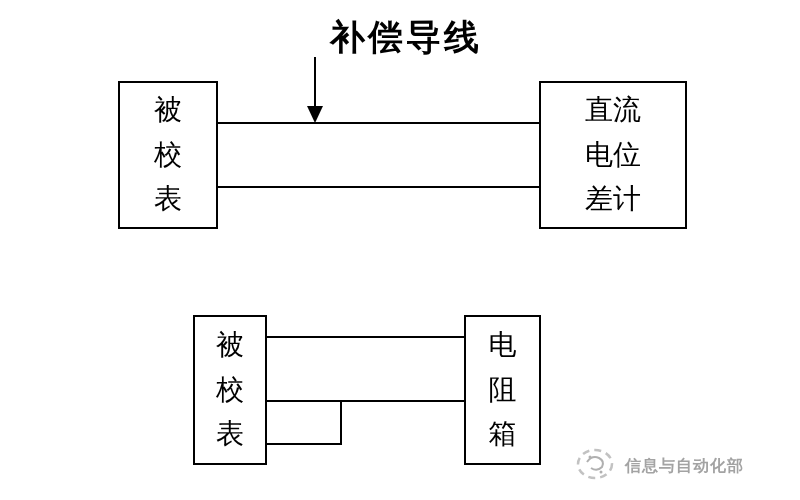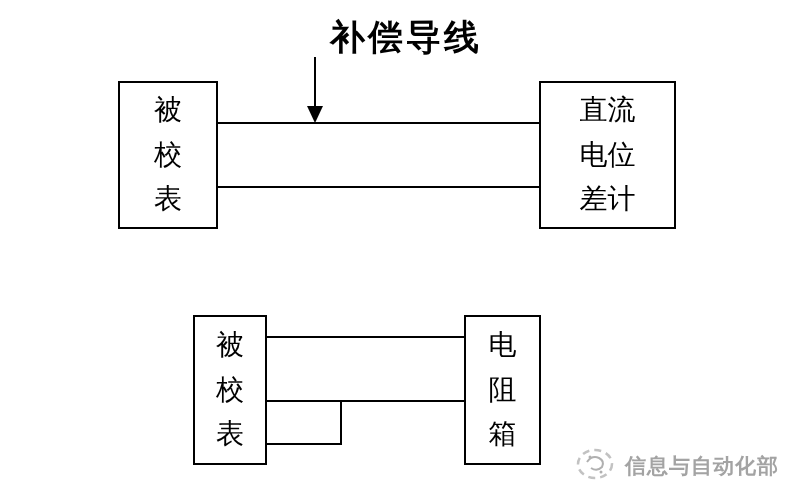--- a/index.html
+++ b/index.html
@@ -59,42 +59,42 @@
     left: 307px;
     top: 106px;
     width: 0;
     height: 0;
     border-left: 8px solid transparent;
     border-right: 8px solid transparent;
     border-top: 17px solid #000000;
   }
   
   #box-meter-top   { left: 118px; top: 81px;  width: 100px; height: 148px; }
-  #box-potentiometer { left: 539px; top: 81px; width: 137px; height: 148px; text-align: center; }
+  #box-potentiometer { left: 539px; top: 81px; width: 148px; height: 148px; text-align: center; }
   
   #box-meter-bottom { left: 193px; top: 315px; width: 74px; height: 150px; }
   #box-resistance   { left: 464px; top: 315px; width: 77px; height: 150px; }
   
   #wire-top-1 { left: 218px; top: 122px; width: 321px; }
   #wire-top-2 { left: 218px; top: 186px; width: 321px; }
   #wire-bottom-1 { left: 267px; top: 336px; width: 197px; }
   #wire-bottom-2 { left: 267px; top: 400px; width: 197px; }
   #wire-stub-h   { left: 267px; top: 443px; width: 75px; }
   #wire-stub-v   { left: 340px; top: 400px; height: 45px; }
   
   #watermark {
     position: absolute;
     left: 574px;
     top: 444px;
     display: flex;
     align-items: center;
     gap: 9px;
   }
   #watermark-text {
-    font-size: 21px;
+    font-size: 16px;
     font-weight: bold;
     letter-spacing: 1px;
     color: #a3a3a3;
     text-shadow: -1px -1px 0 #ffffff;
     white-space: nowrap;
   }
 </style>
 </head>
 <body>
 

